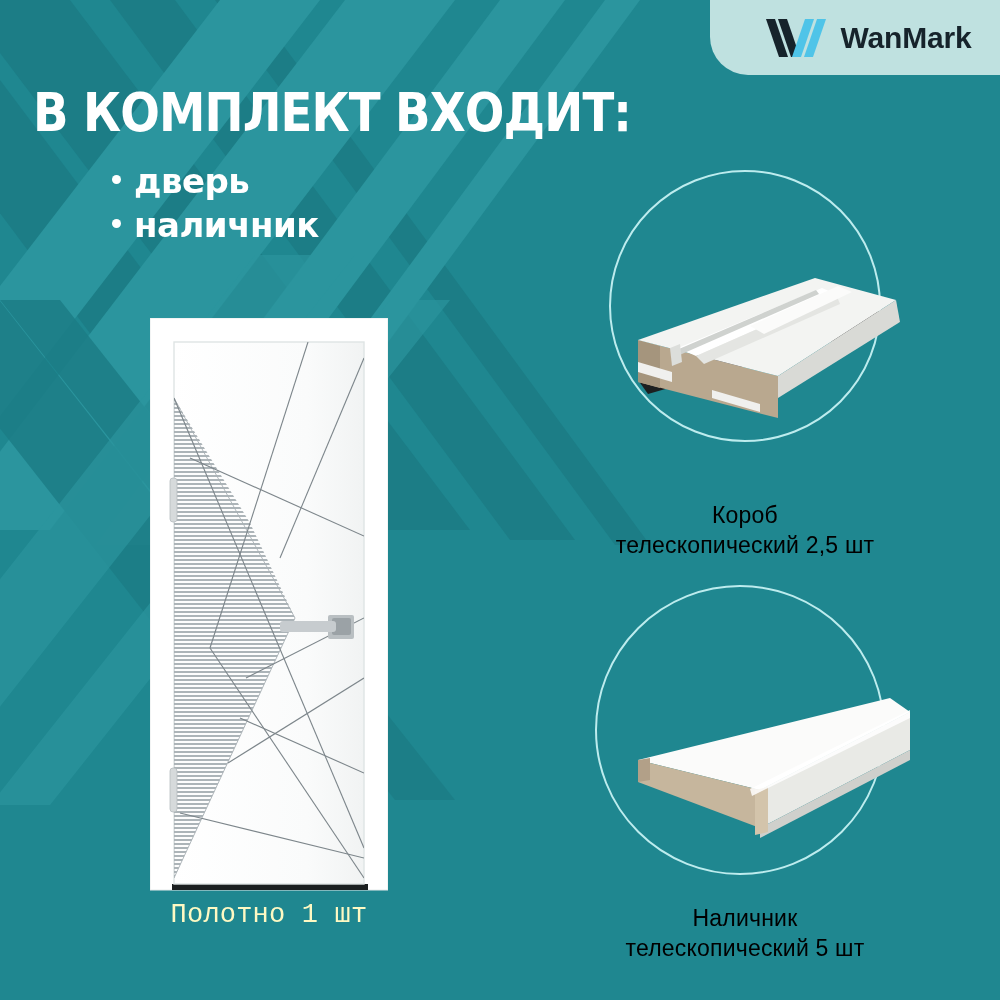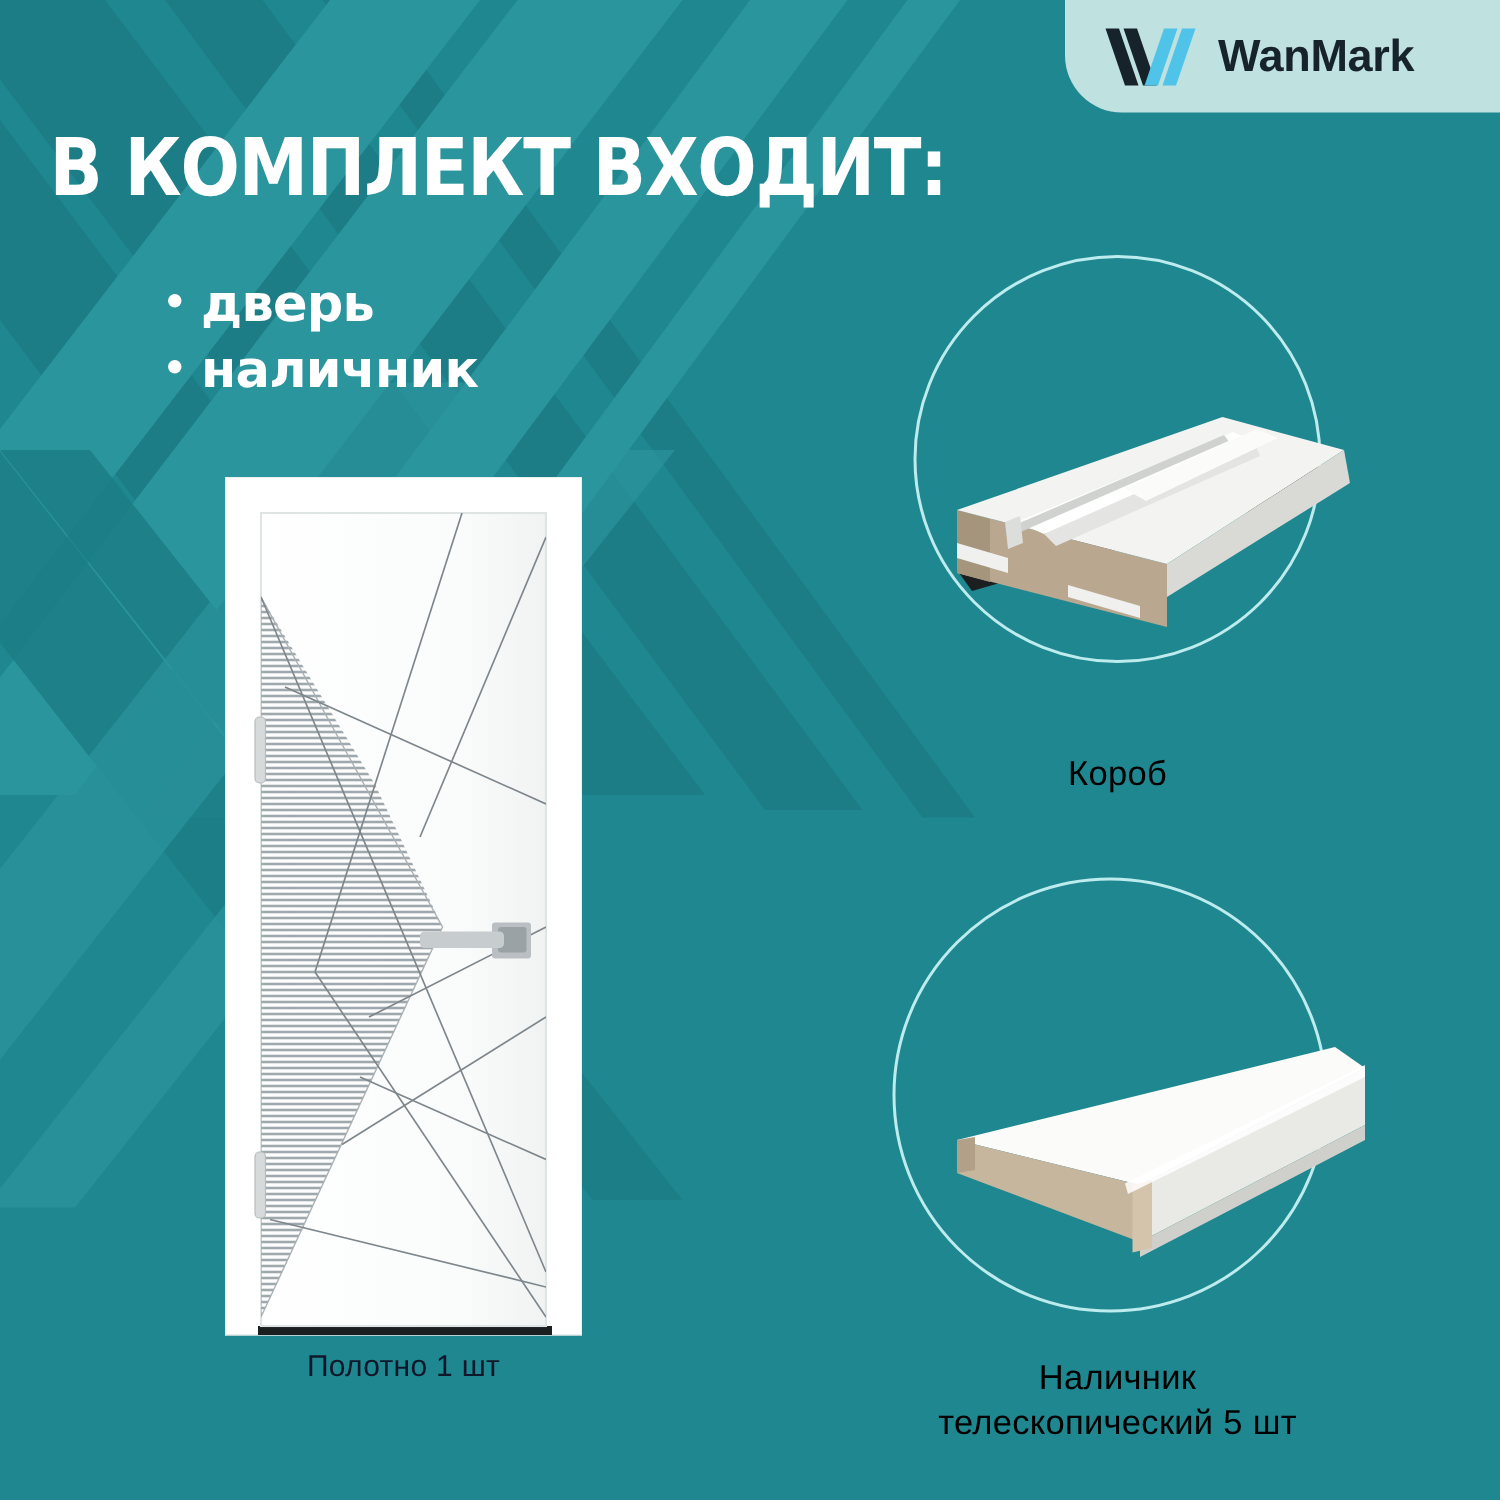--- a/index.html
+++ b/index.html
@@ -10,57 +10,57 @@
   }
   .stage{position:relative;width:1000px;height:1000px;overflow:hidden;background:#1f8790;}
 
   
   .bg-pattern{position:absolute;inset:0;overflow:hidden;}
 
   
   .brand-badge{
     position:absolute;top:0;right:0;width:290px;height:75px;
     background:#bfe1e0;border-bottom-left-radius:38px;
-    display:flex;align-items:center;justify-content:flex-start;
+    display:flex;align-items:center;justify-content:center;
     padding-left:26px;box-sizing:border-box;
   }
   .brand-logo{width:66px;height:42px;flex:0 0 auto;margin-right:10px;}
   .brand-name{
     font-size:30px;font-weight:bold;color:#16232b;letter-spacing:-0.2px;
     white-space:nowrap;font-family:"Liberation Sans", sans-serif;
   }
 
   
   .headline{
     position:absolute;left:33px;top:86px;
     font-size:53px;line-height:1.0;font-weight:bold;color:#ffffff;
     letter-spacing:-1px;white-space:nowrap;
     font-family:"DejaVu Sans", sans-serif;
     transform:scaleX(0.88);transform-origin:left top;
   }
 
   
-  .bullets{position:absolute;left:112px;top:182px;}
+  .bullets{position:absolute;left:112px;top:160px;}
   .bullet-row{
     display:flex;align-items:baseline;
     font-size:34px;font-weight:bold;color:#ffffff;
     line-height:1.28;white-space:nowrap;
     font-family:"DejaVu Sans", sans-serif;
     letter-spacing:-0.5px;
   }
   .bullet-dot{
     width:9px;height:9px;border-radius:50%;background:#ffffff;
     margin-right:13px;flex:0 0 auto;position:relative;top:-9px;
   }
 
   
   .door-wrap{position:absolute;left:150px;top:318px;width:238px;height:575px;}
   .door-caption{
     position:absolute;left:150px;top:900px;width:238px;text-align:center;
-    font-size:20px;color:#0f172a;font-family:Liberation Sans, sans-serif;
+    font-size:27px;color:#fef9c3;font-family:Liberation Mono, monospace;
     letter-spacing:0.2px;
   }
 
   
   .prod{position:absolute;}
   .prod-circle{
     position:absolute;border-radius:50%;
     border:2px solid #bdecee;box-sizing:border-box;
   }
   .prod-caption{
@@ -213,20 +213,21 @@
 
         <polygon points="150,96 238,56 252,62 164,104" fill="#fbfbfa"></polygon>
 
         <polygon points="72,122 216,60 219,64 75,127" fill="#cfd2cf"></polygon>
 
         <polygon points="70,118 80,114 82,132 72,136" fill="#dcdedb"></polygon>
       </svg>
     </div>
     <div class="prod-caption" style="left:545px;top:500px;width:400px;">
       <div>Короб</div>
+      <div>телескопический 2,5 шт</div>
     </div>
   </div>
 
   <div class="prod">
     <div class="prod-circle" style="left:595px;top:585px;width:290px;height:290px;"></div>
     <div class="prod-art" style="left:600px;top:640px;width:320px;height:200px;">
       <svg viewBox="0 0 320 200" width="320" height="200">
 
         <polygon points="38,120 290,58 310,72 160,150" fill="#fbfbfa"></polygon>
 

